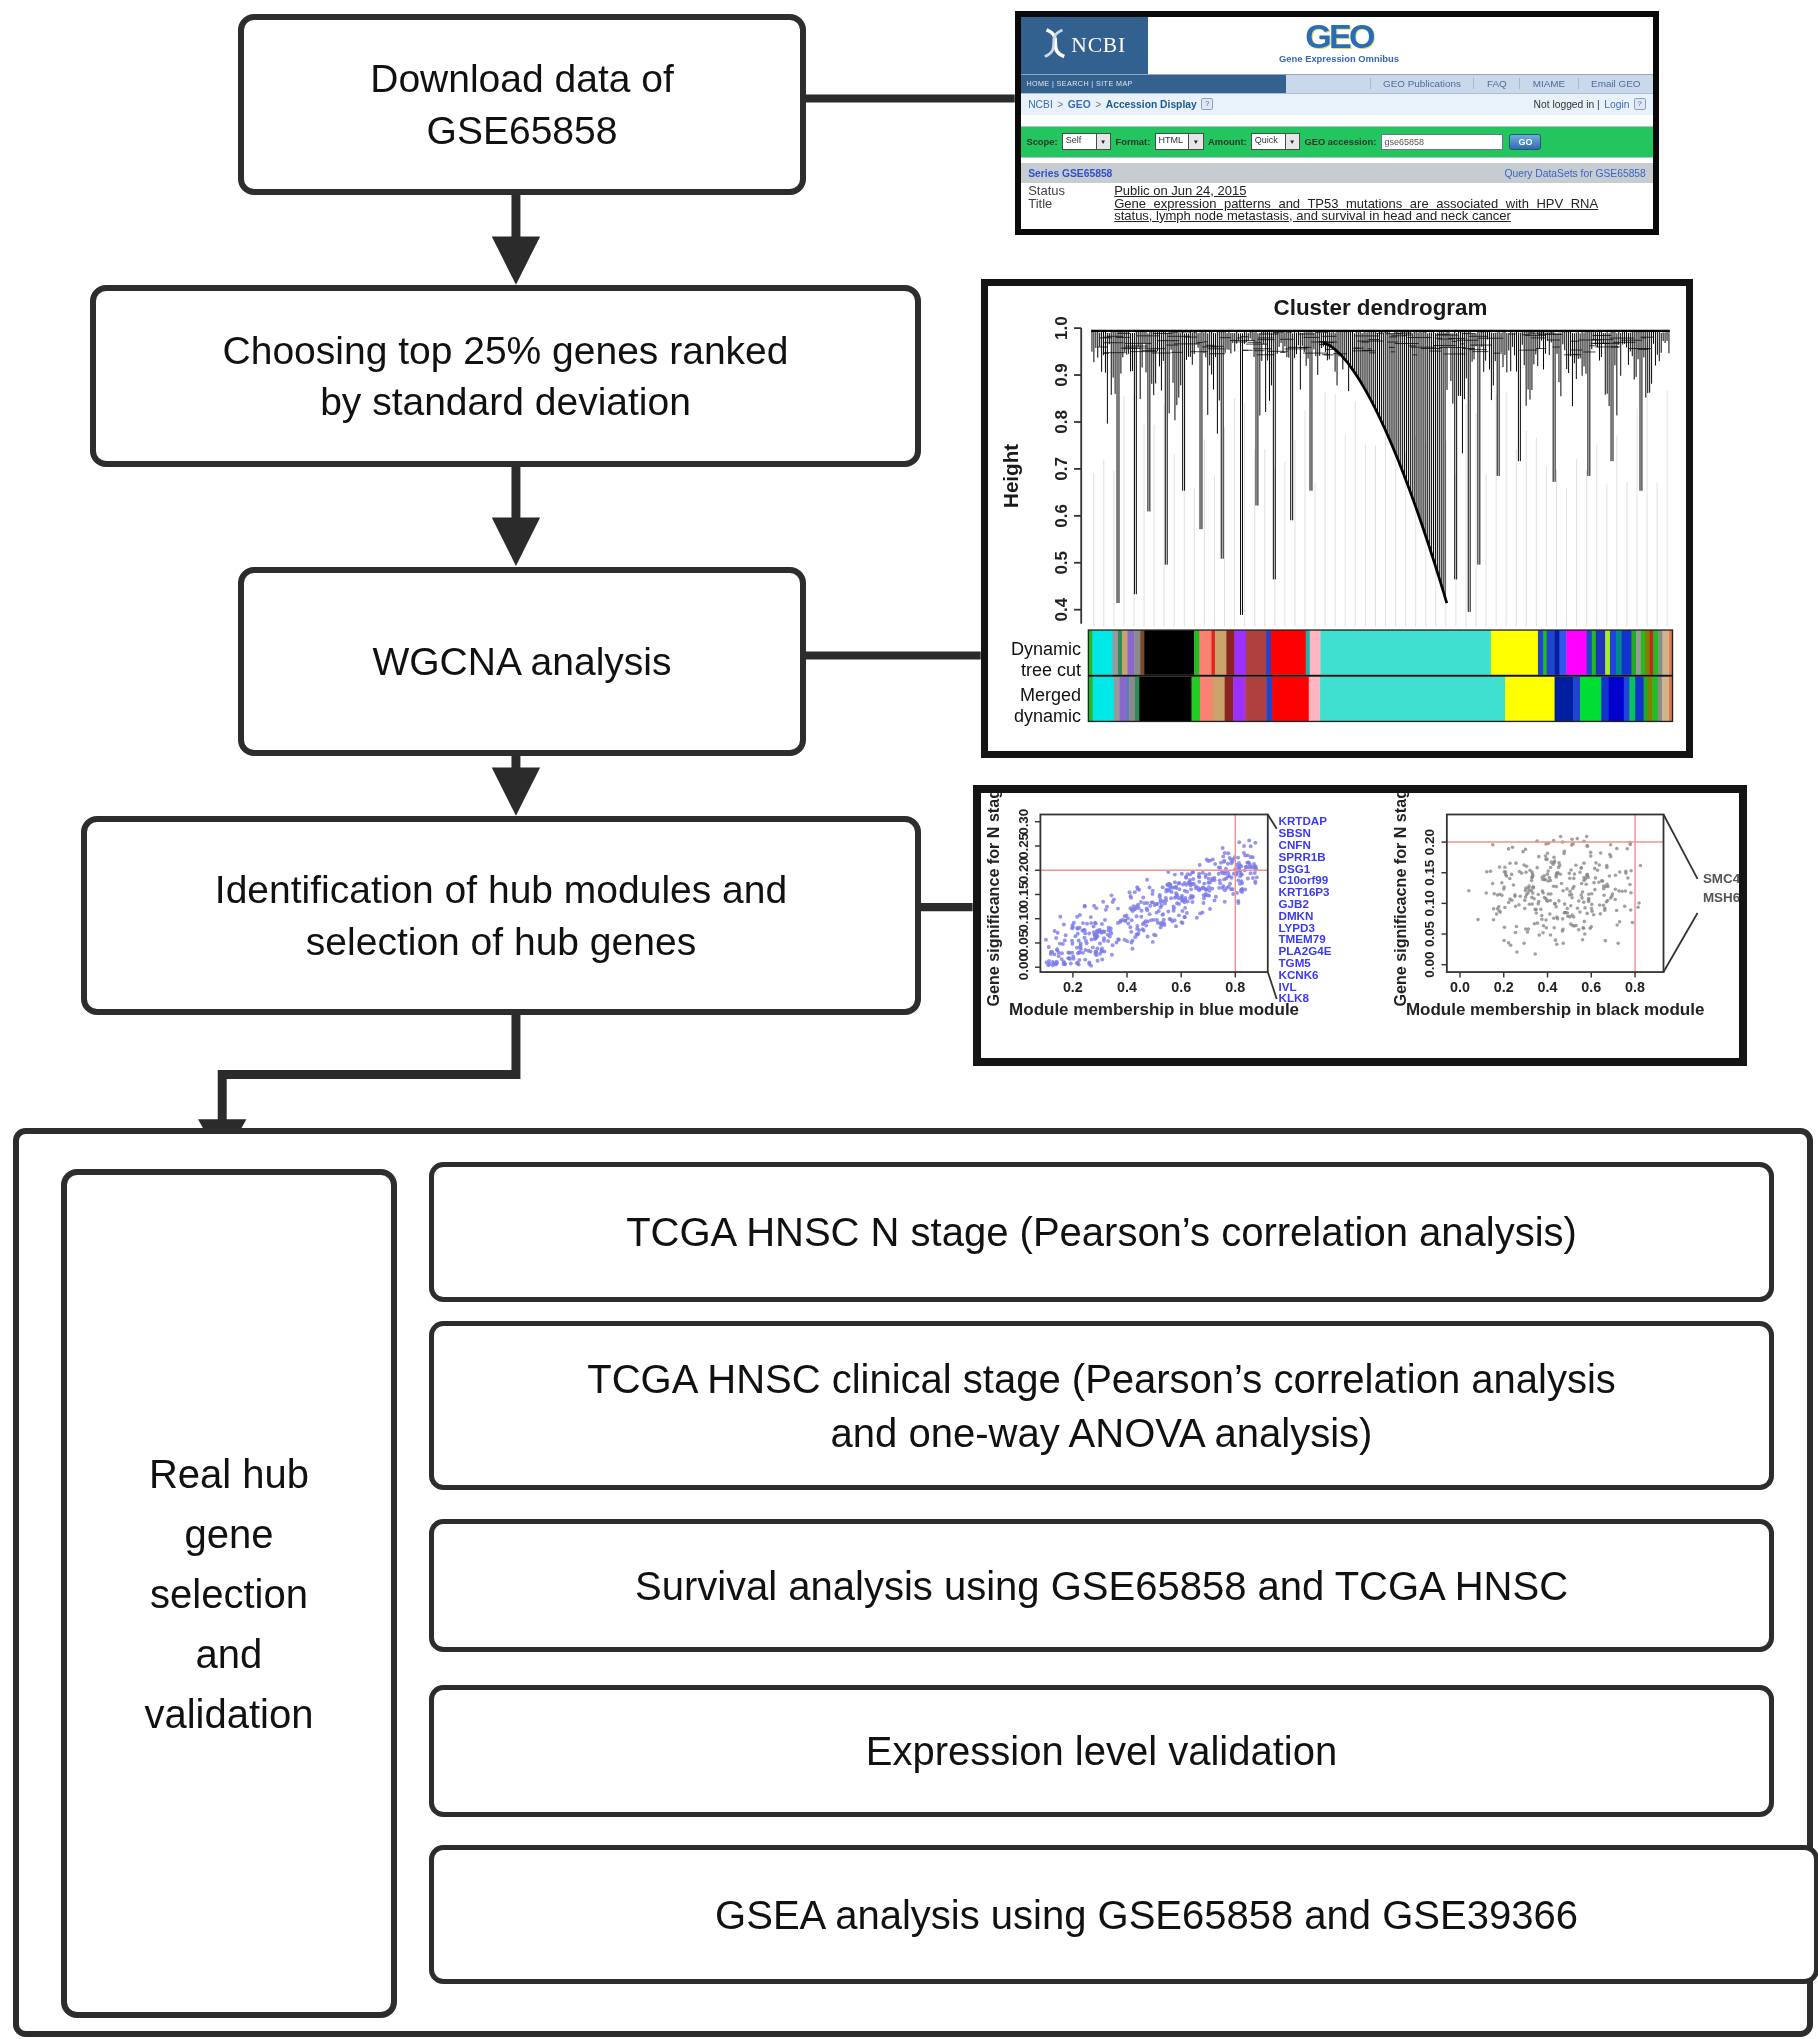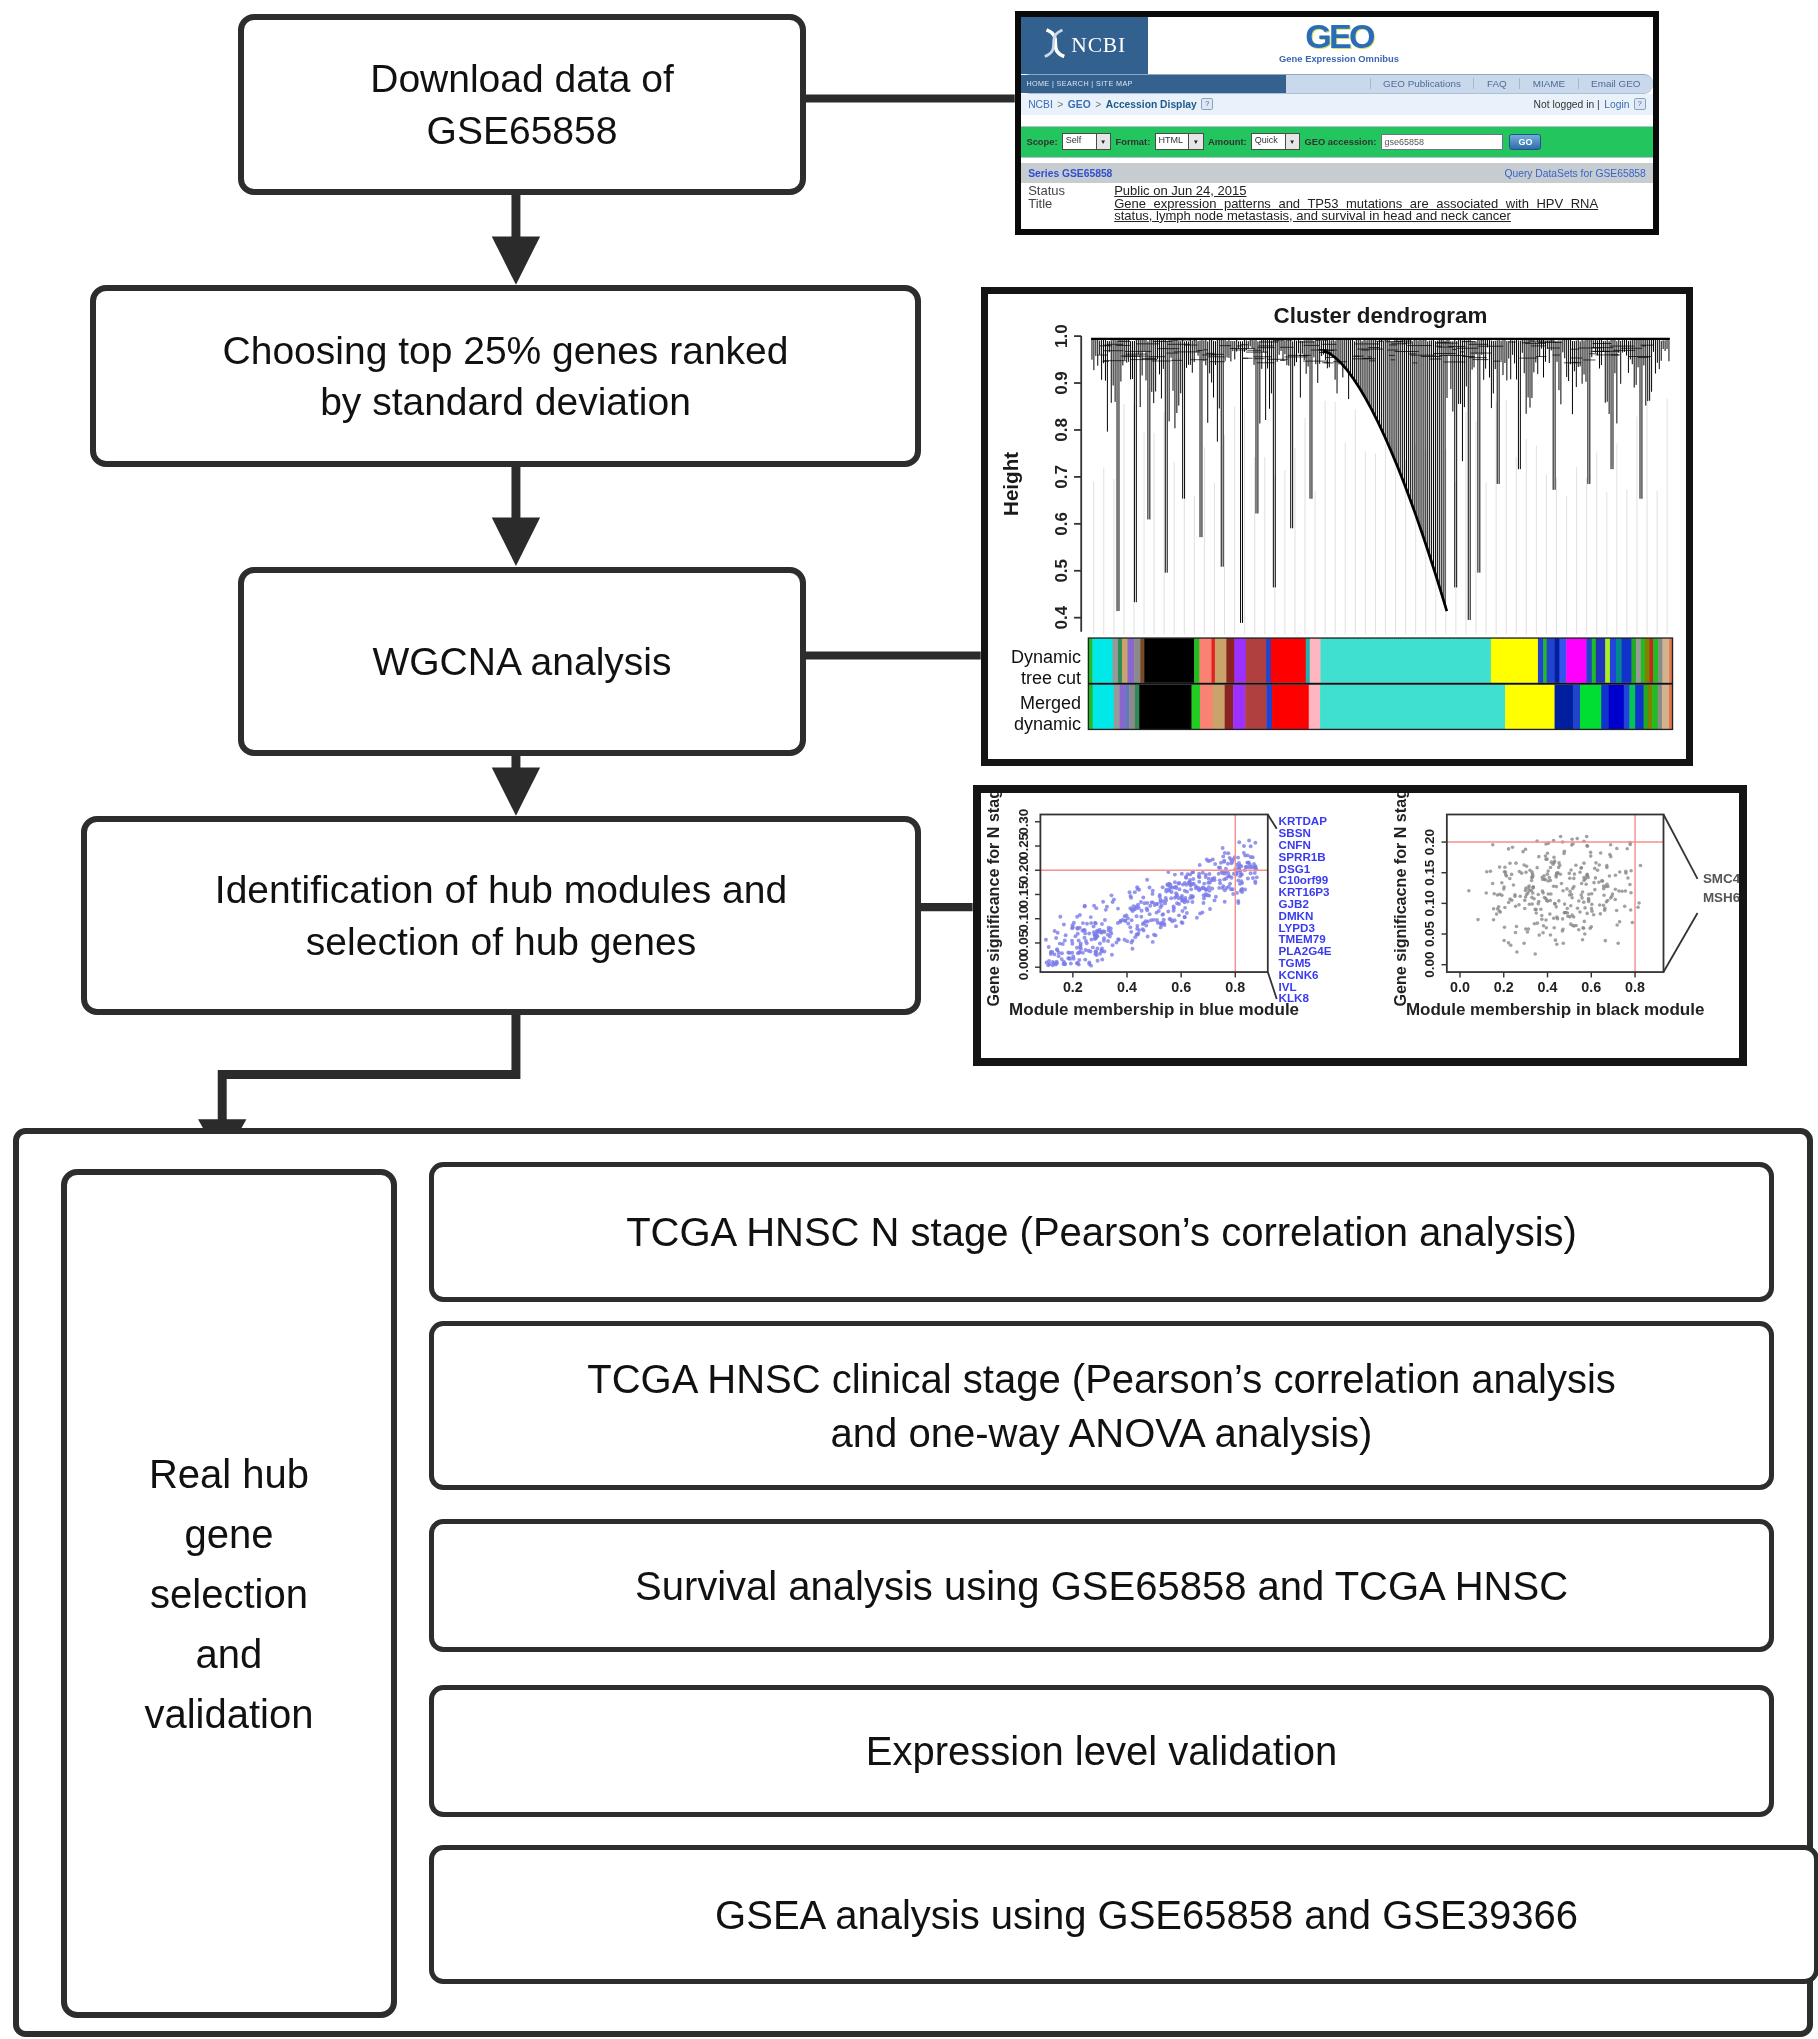--- a/index.html
+++ b/index.html
@@ -11,33 +11,33 @@
         display:flex;align-items:center;justify-content:center;text-align:center;
         font-size:39px;line-height:1.32;color:#111;}
   .bigbox{position:absolute;background:#fff;border:6.3px solid #2d2d2d;border-radius:12.5px;}
   .vbox{position:absolute;background:#fff;border:5.4px solid #2d2d2d;border-radius:14.3px;
         display:flex;align-items:center;justify-content:center;text-align:center;
         font-size:40px;line-height:1.35;color:#111;}
   #connector-layer{position:absolute;left:0;top:0;pointer-events:none;}
   
   .panel{position:absolute;background:#fff;}
   #geo-panel{border:6.3px solid #0a0a0a;display:flex;flex-direction:column;font-family:"Liberation Sans","DejaVu Sans",sans-serif;}
-  #dendro-panel{border:7.2px solid #141414;margin-top:8px;}
+  #dendro-panel{border:7.2px solid #141414;}
   #scatter-panel{border:8px solid #141414;}
   
   .geo-header{position:relative;height:57px;background:#fff;flex:0 0 auto;}
   .ncbi-block{position:absolute;left:0;top:0;width:127px;height:57px;background:#33618f;
               display:flex;align-items:center;justify-content:center;gap:5.4px;}
   .ncbi-text{color:#fff;font-size:21.5px;letter-spacing:0.9px;font-family:"Liberation Serif","DejaVu Serif",serif;}
   .geo-logo{position:absolute;left:224px;top:1.8px;width:188px;text-align:center;}
   .geo-logo-word{font-size:34px;font-weight:bold;color:#2b6cb8;letter-spacing:-2.7px;line-height:36px;
                  text-shadow:0.9px 0.9px 0 #cfe06a;}
   .geo-logo-sub{font-size:9.4px;font-weight:bold;color:#3a66b0;margin-top:-1.8px;}
   .geo-nav{height:18px;background:#c9d8ea;border-top:0.9px solid #8fa8c4;border-bottom:0.9px solid #aebfd4;
-           display:flex;align-items:stretch;font-size:9.9px;color:#4f6c99;flex:0 0 auto;border-radius:9px;}
+           display:flex;align-items:stretch;font-size:9.9px;color:#4f6c99;flex:0 0 auto;}
   .geo-nav-dark{width:260px;background:#35618f;color:#dce6f2;font-size:7.2px;display:flex;
                 align-items:center;padding-left:5.4px;letter-spacing:0.4px;}
   .geo-nav-items{flex:1;display:flex;justify-content:flex-end;align-items:center;}
   .geo-nav-item{padding:0 12.5px;border-left:0.9px solid #a8b8cc;white-space:nowrap;}
   .geo-crumbrow{height:21.5px;background:#e9f2fa;display:flex;align-items:center;
                 justify-content:space-between;padding:0 7.2px;font-size:10.3px;flex:0 0 auto;}
   .crumb a,.crumb .lnk{color:#3b6bb3;text-decoration:none;}
   .crumb{display:flex;gap:4.5px;align-items:center;color:#777;}
   .crumb .bold{font-weight:bold;}
   .crumb .page{color:#1d5a8a;font-weight:bold;}

